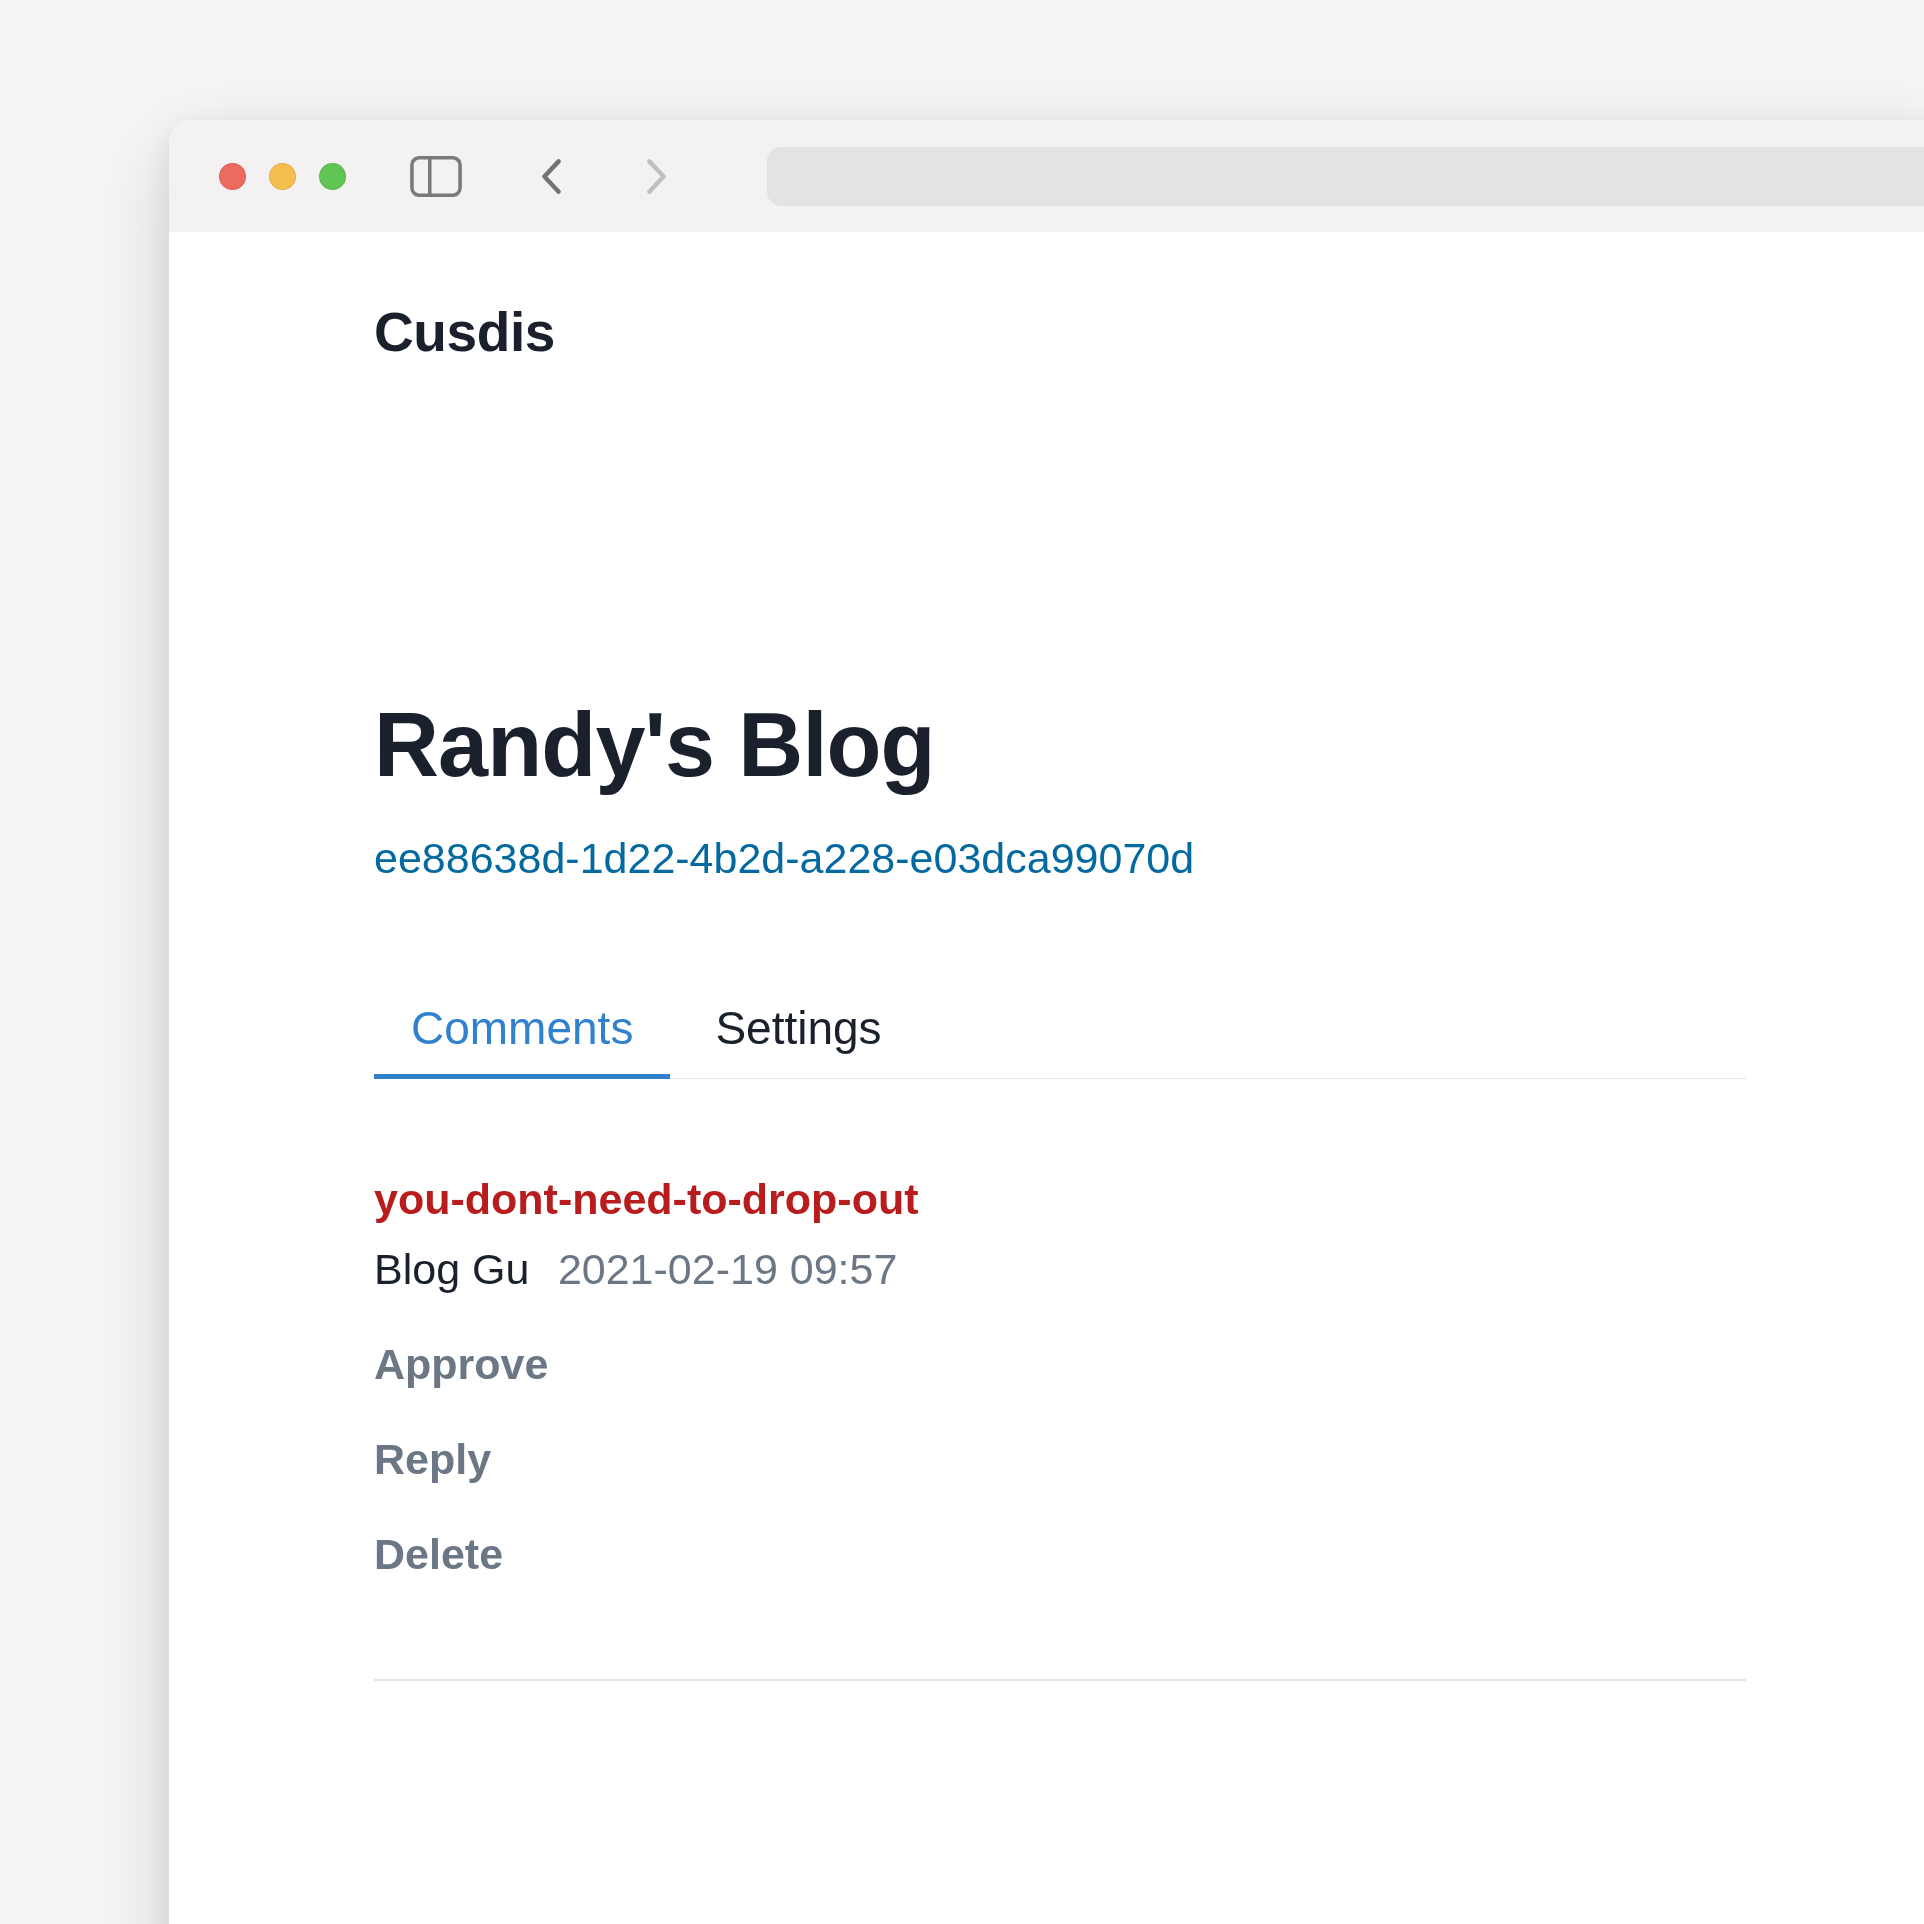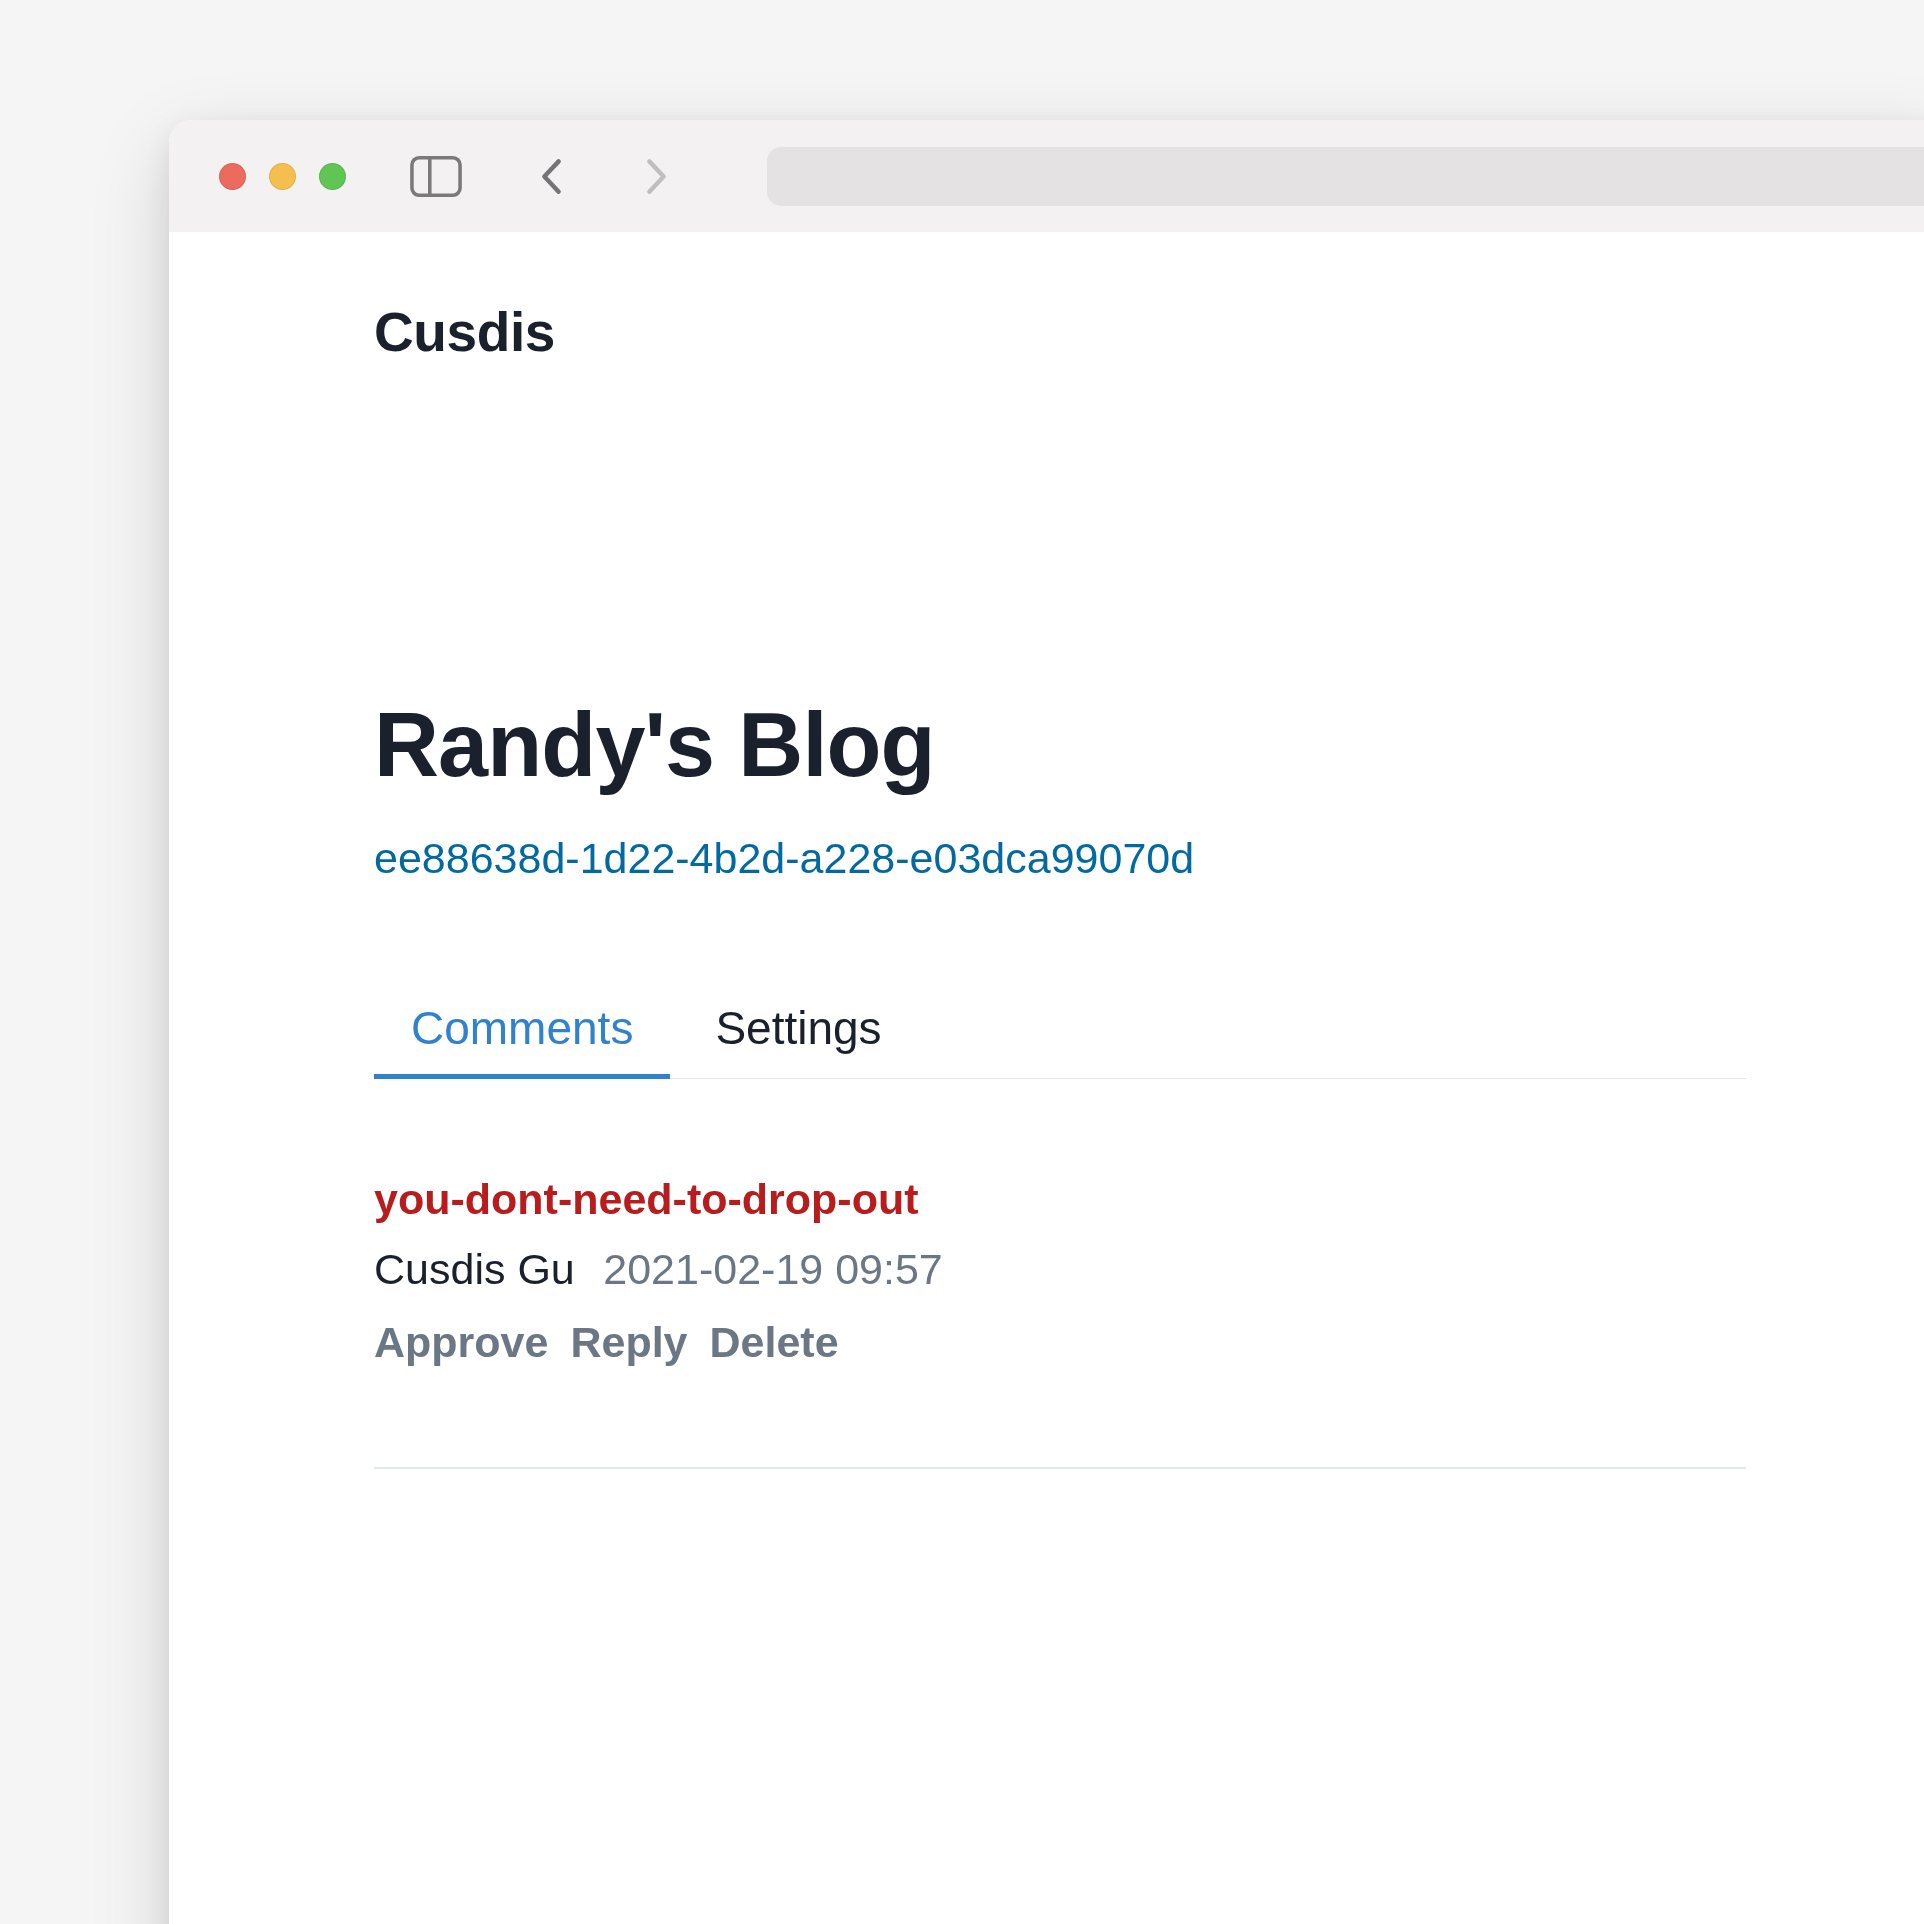--- a/index.html
+++ b/index.html
@@ -181,22 +181,23 @@
     
     .comment-body {
       font-size: 43px;
       color: #1a202c;
       margin-top: 21.4px;
       font-weight: 400;
     }
     
     .comment-actions {
       display: flex;
-      gap: 22px;
-      margin-top: 24px;
+      gap: 46px;
+      margin-top: 46px;
+      flex-direction: column;
     }
     
     .action-btn {
       font-size: 43px;
       font-weight: 600;
       color: #6b7785;
       cursor: pointer;
     }
     
     .divider {
@@ -243,21 +244,21 @@
     <div class="blog-id">ee88638d-1d22-4b2d-a228-e03dca99070d</div>
 
     <div class="tabs">
       <div class="tab active">Comments</div>
       <div class="tab">Settings</div>
     </div>
 
     <div class="comment">
       <div class="comment-slug">you-dont-need-to-drop-out</div>
       <div class="comment-meta">
-        <span class="comment-author">Cusdis Gu</span>
+        <span class="comment-author">Blog Gu</span>
         <span class="comment-date">2021-02-19 09:57</span>
       </div>
       <div class="comment-actions">
         <span class="action-btn">Approve</span>
         <span class="action-btn">Reply</span>
         <span class="action-btn">Delete</span>
       </div>
     </div>
 
     <div class="divider"></div>

